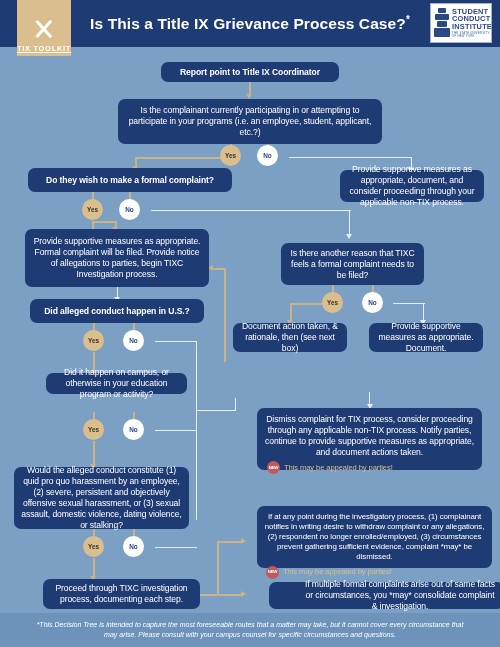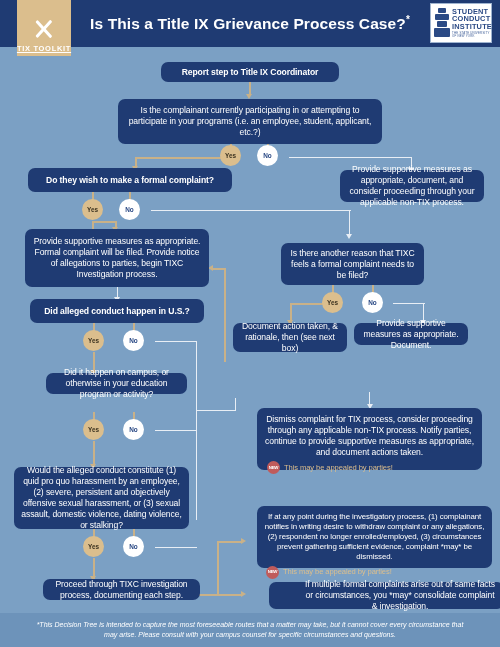--- a/index.html
+++ b/index.html
@@ -343,51 +343,51 @@
   <div class="arrow down white" style="left:367px; top:404px;"></div>
   <div class="ln white" style="left:369px; top:392px; width:1.4px; height:13px;"></div>
 
   <div class="ln" style="left:190px; top:594px; width:28px; height:1.6px;"></div>
   <div class="ln" style="left:217px; top:541px; width:1.6px; height:54px;"></div>
   <div class="ln" style="left:217px; top:541px; width:26px; height:1.6px;"></div>
   <div class="arrow right" style="left:241px; top:537.5px;"></div>
   <div class="ln" style="left:217px; top:594px; width:26px; height:1.6px;"></div>
   <div class="arrow right" style="left:241px; top:590.5px;"></div>
 
-  <div class="node" style="left:161px; top:62px; width:178px; height:20px;">Report step to Title IX Coordinator</div>
+  <div class="node" style="left:161px; top:62px; width:178px; height:20px;">Report point to Title IX Coordinator</div>
 
   <div class="node plain" style="left:118px; top:99px; width:264px; height:45px;">Is the complainant currently participating in or attempting to participate in your programs (i.e. an employee, student, applicant, etc.?)</div>
 
   <div class="node plain" style="left:340px; top:170px; width:144px; height:32px;">Provide supportive measures as appropriate, document, and consider proceeding through your applicable non-TIX process.</div>
 
   <div class="node" style="left:28px; top:168px; width:204px; height:24px;">Do they wish to make a formal complaint?</div>
 
   <div class="node plain" style="left:25px; top:229px; width:184px; height:58px;">Provide supportive measures as appropriate. Formal complaint will be filed. Provide notice of allegations to parties, begin TIXC Investigation process.</div>
 
   <div class="node plain" style="left:281px; top:243px; width:143px; height:42px;">Is there another reason that TIXC feels a formal complaint needs to be filed?</div>
 
   <div class="node plain" style="left:233px; top:323px; width:114px; height:29px;">Document action taken, &amp; rationale, then (see next box)</div>
 
-  <div class="node plain" style="left:354px; top:323px; width:114px; height:22px;">Provide supportive measures as appropriate. Document.</div>
+  <div class="node plain" style="left:369px; top:323px; width:114px; height:29px;">Provide supportive measures as appropriate. Document.</div>
 
   <div class="node" style="left:30px; top:299px; width:174px; height:24px;">Did alleged conduct happen in U.S.?</div>
 
   <div class="node plain" style="left:46px; top:373px; width:141px; height:21px;">Did it happen on campus, or otherwise in your education program or activity?</div>
 
   <div class="node plain" style="left:14px; top:467px; width:175px; height:62px;">Would the alleged conduct constitute (1) quid pro quo harassment by an employee, (2) severe, persistent and objectively offensive sexual harassment, or (3) sexual assault, domestic violence, dating violence, or stalking?</div>
 
   <div class="node plain" style="left:257px; top:408px; width:225px; height:62px; align-items:stretch; justify-content:flex-start; padding:6px 8px 4px;">
     <span style="display:block; width:100%; text-align:center;">Dismiss complaint for TIX process, consider proceeding through any applicable non-TIX process. Notify parties, continue to provide supportive measures as appropriate, and document actions taken.</span>
     <span class="node-appeal">
       <span class="appeal-badge">NEW</span>
       <span class="appeal-text">This may be appealed by parties!</span>
     </span>
   </div>
 
-  <div class="node plain" style="left:43px; top:579px; width:157px; height:21px;">Proceed through TIXC investigation process, documenting each step.</div>
+  <div class="node plain" style="left:43px; top:579px; width:157px; height:30px;">Proceed through TIXC investigation process, documenting each step.</div>
 
   <div class="node plain" style="left:257px; top:506px; width:235px; height:62px; align-items:stretch; justify-content:flex-start; padding:6px 7px 4px; font-size:7.9px;">
     <span style="display:block; width:100%; text-align:center;">If at any point during the investigatory process, (1) complainant notifies in writing desire to withdraw complaint or any allegations, (2) respondent no longer enrolled/employed, (3) circumstances prevent gathering sufficient evidence, complaint *may* be dismissed.</span>
     <span class="node-appeal">
       <span class="appeal-badge">NEW</span>
       <span class="appeal-text">This may be appealed by parties!</span>
     </span>
   </div>
 
   <div class="node plain" style="left:269px; top:582px; width:235px; height:27px;padding-left:34px;">If multiple formal complaints arise out of same facts or circumstances, you *may* consolidate complaint &amp; investigation.</div>

